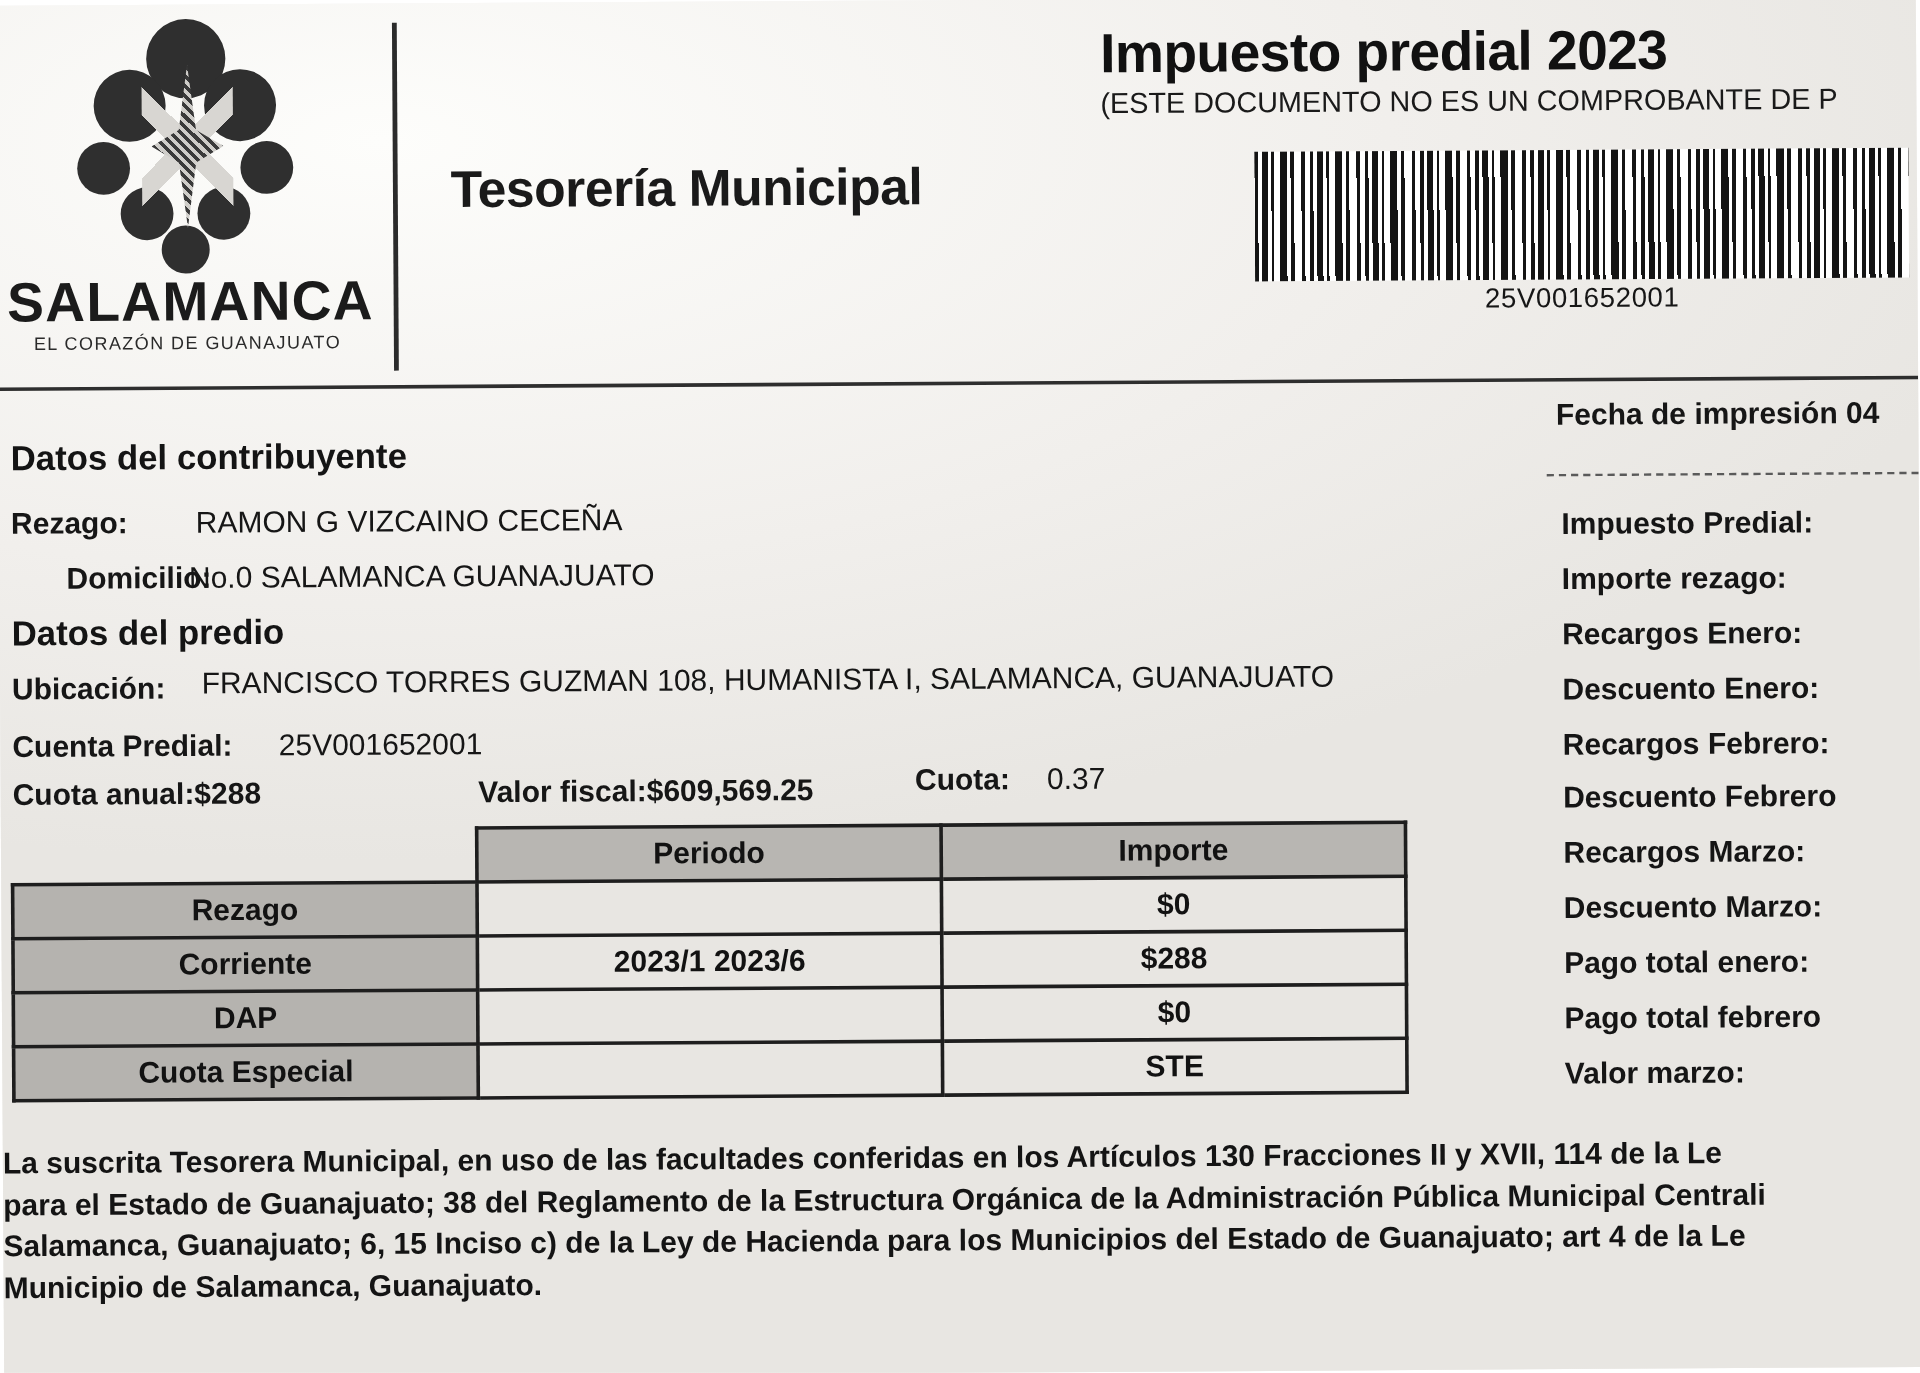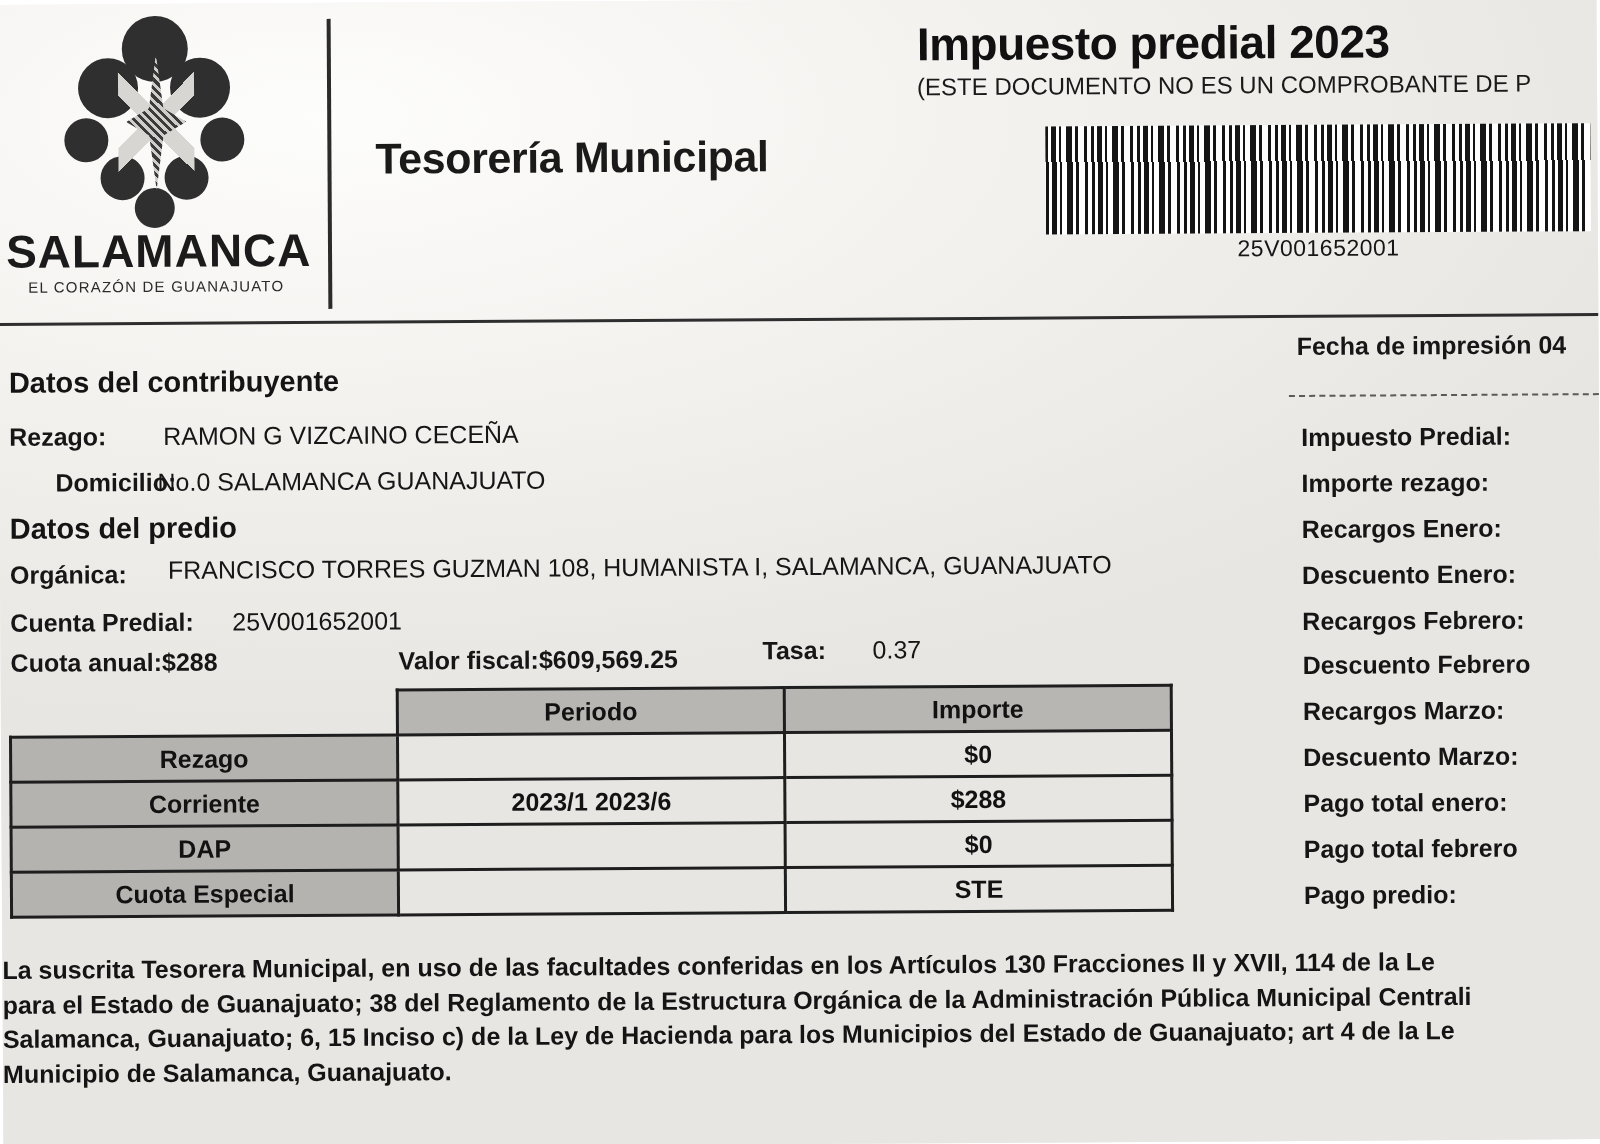--- a/index.html
+++ b/index.html
@@ -279,29 +279,29 @@
     <div class="sec-head" style="left:10px; top:362px;">Datos del contribuyente</div>
 
     <div class="row-label" style="left:10px; top:418px;">Rezago:</div>
     <div class="row-value" style="left:164px; top:418px;">RAMON G VIZCAINO CECEÑA</div>
 
     <div class="row-label" style="left:10px; top:464px;margin-left:46px;">Domicilio:</div>
     <div class="row-value" style="left:158px; top:464px;">No.0 SALAMANCA GUANAJUATO</div>
 
     <div class="sec-head" style="left:10px; top:508px;">Datos del predio</div>
 
-    <div class="row-label" style="left:10px; top:556px;">Orgánica:</div>
+    <div class="row-label" style="left:10px; top:556px;">Ubicación:</div>
     <div class="row-value" style="left:168px; top:552px;">FRANCISCO TORRES GUZMAN 108, HUMANISTA I, SALAMANCA, GUANAJUATO</div>
 
     <div class="row-label" style="left:10px; top:604px;">Cuenta Predial:</div>
     <div class="row-value" style="left:232px; top:604px;">25V001652001</div>
 
     <div class="row-label" style="left:10px; top:644px;">Cuota anual:$288</div>
     <div class="row-label" style="left:398px; top:644px;">Valor fiscal:$609,569.25</div>
-    <div class="row-label" style="left:762px; top:636px;">Tasa:</div>
+    <div class="row-label" style="left:762px; top:636px;">Cuota:</div>
     <div class="row-value" style="left:872px; top:636px;">0.37</div>
 
     <table class="tbl">
       <thead>
         <tr>
           <th class="c-concept hidden-cell"></th>
           <th class="c-period">Periodo</th>
           <th class="c-amount">Importe</th>
         </tr>
       </thead>
@@ -335,21 +335,21 @@
     <div class="right-label" style="top:426px;">Impuesto Predial:</div>
     <div class="right-label" style="top:472px;">Importe rezago:</div>
     <div class="right-label" style="top:518px;">Recargos Enero:</div>
     <div class="right-label" style="top:564px;">Descuento Enero:</div>
     <div class="right-label" style="top:610px;">Recargos Febrero:</div>
     <div class="right-label" style="top:654px;">Descuento Febrero</div>
     <div class="right-label" style="top:700px;">Recargos Marzo:</div>
     <div class="right-label" style="top:746px;">Descuento Marzo:</div>
     <div class="right-label" style="top:792px;">Pago total enero:</div>
     <div class="right-label" style="top:838px;">Pago total febrero</div>
-    <div class="right-label" style="top:884px;">Pago predio:</div>
+    <div class="right-label" style="top:884px;">Valor marzo:</div>
 
     <div class="legal">
       <div>La suscrita Tesorera Municipal, en uso de las facultades conferidas en los Artículos 130 Fracciones II y XVII, 114 de la Le</div>
       <div>para el Estado de Guanajuato; 38 del Reglamento de la Estructura Orgánica de la Administración Pública Municipal Centrali</div>
       <div>Salamanca, Guanajuato; 6, 15 Inciso c) de la Ley de Hacienda para los Municipios del Estado de Guanajuato; art 4 de la Le</div>
       <div>Municipio de Salamanca, Guanajuato.</div>
     </div>
 
   </div>
 </div>

